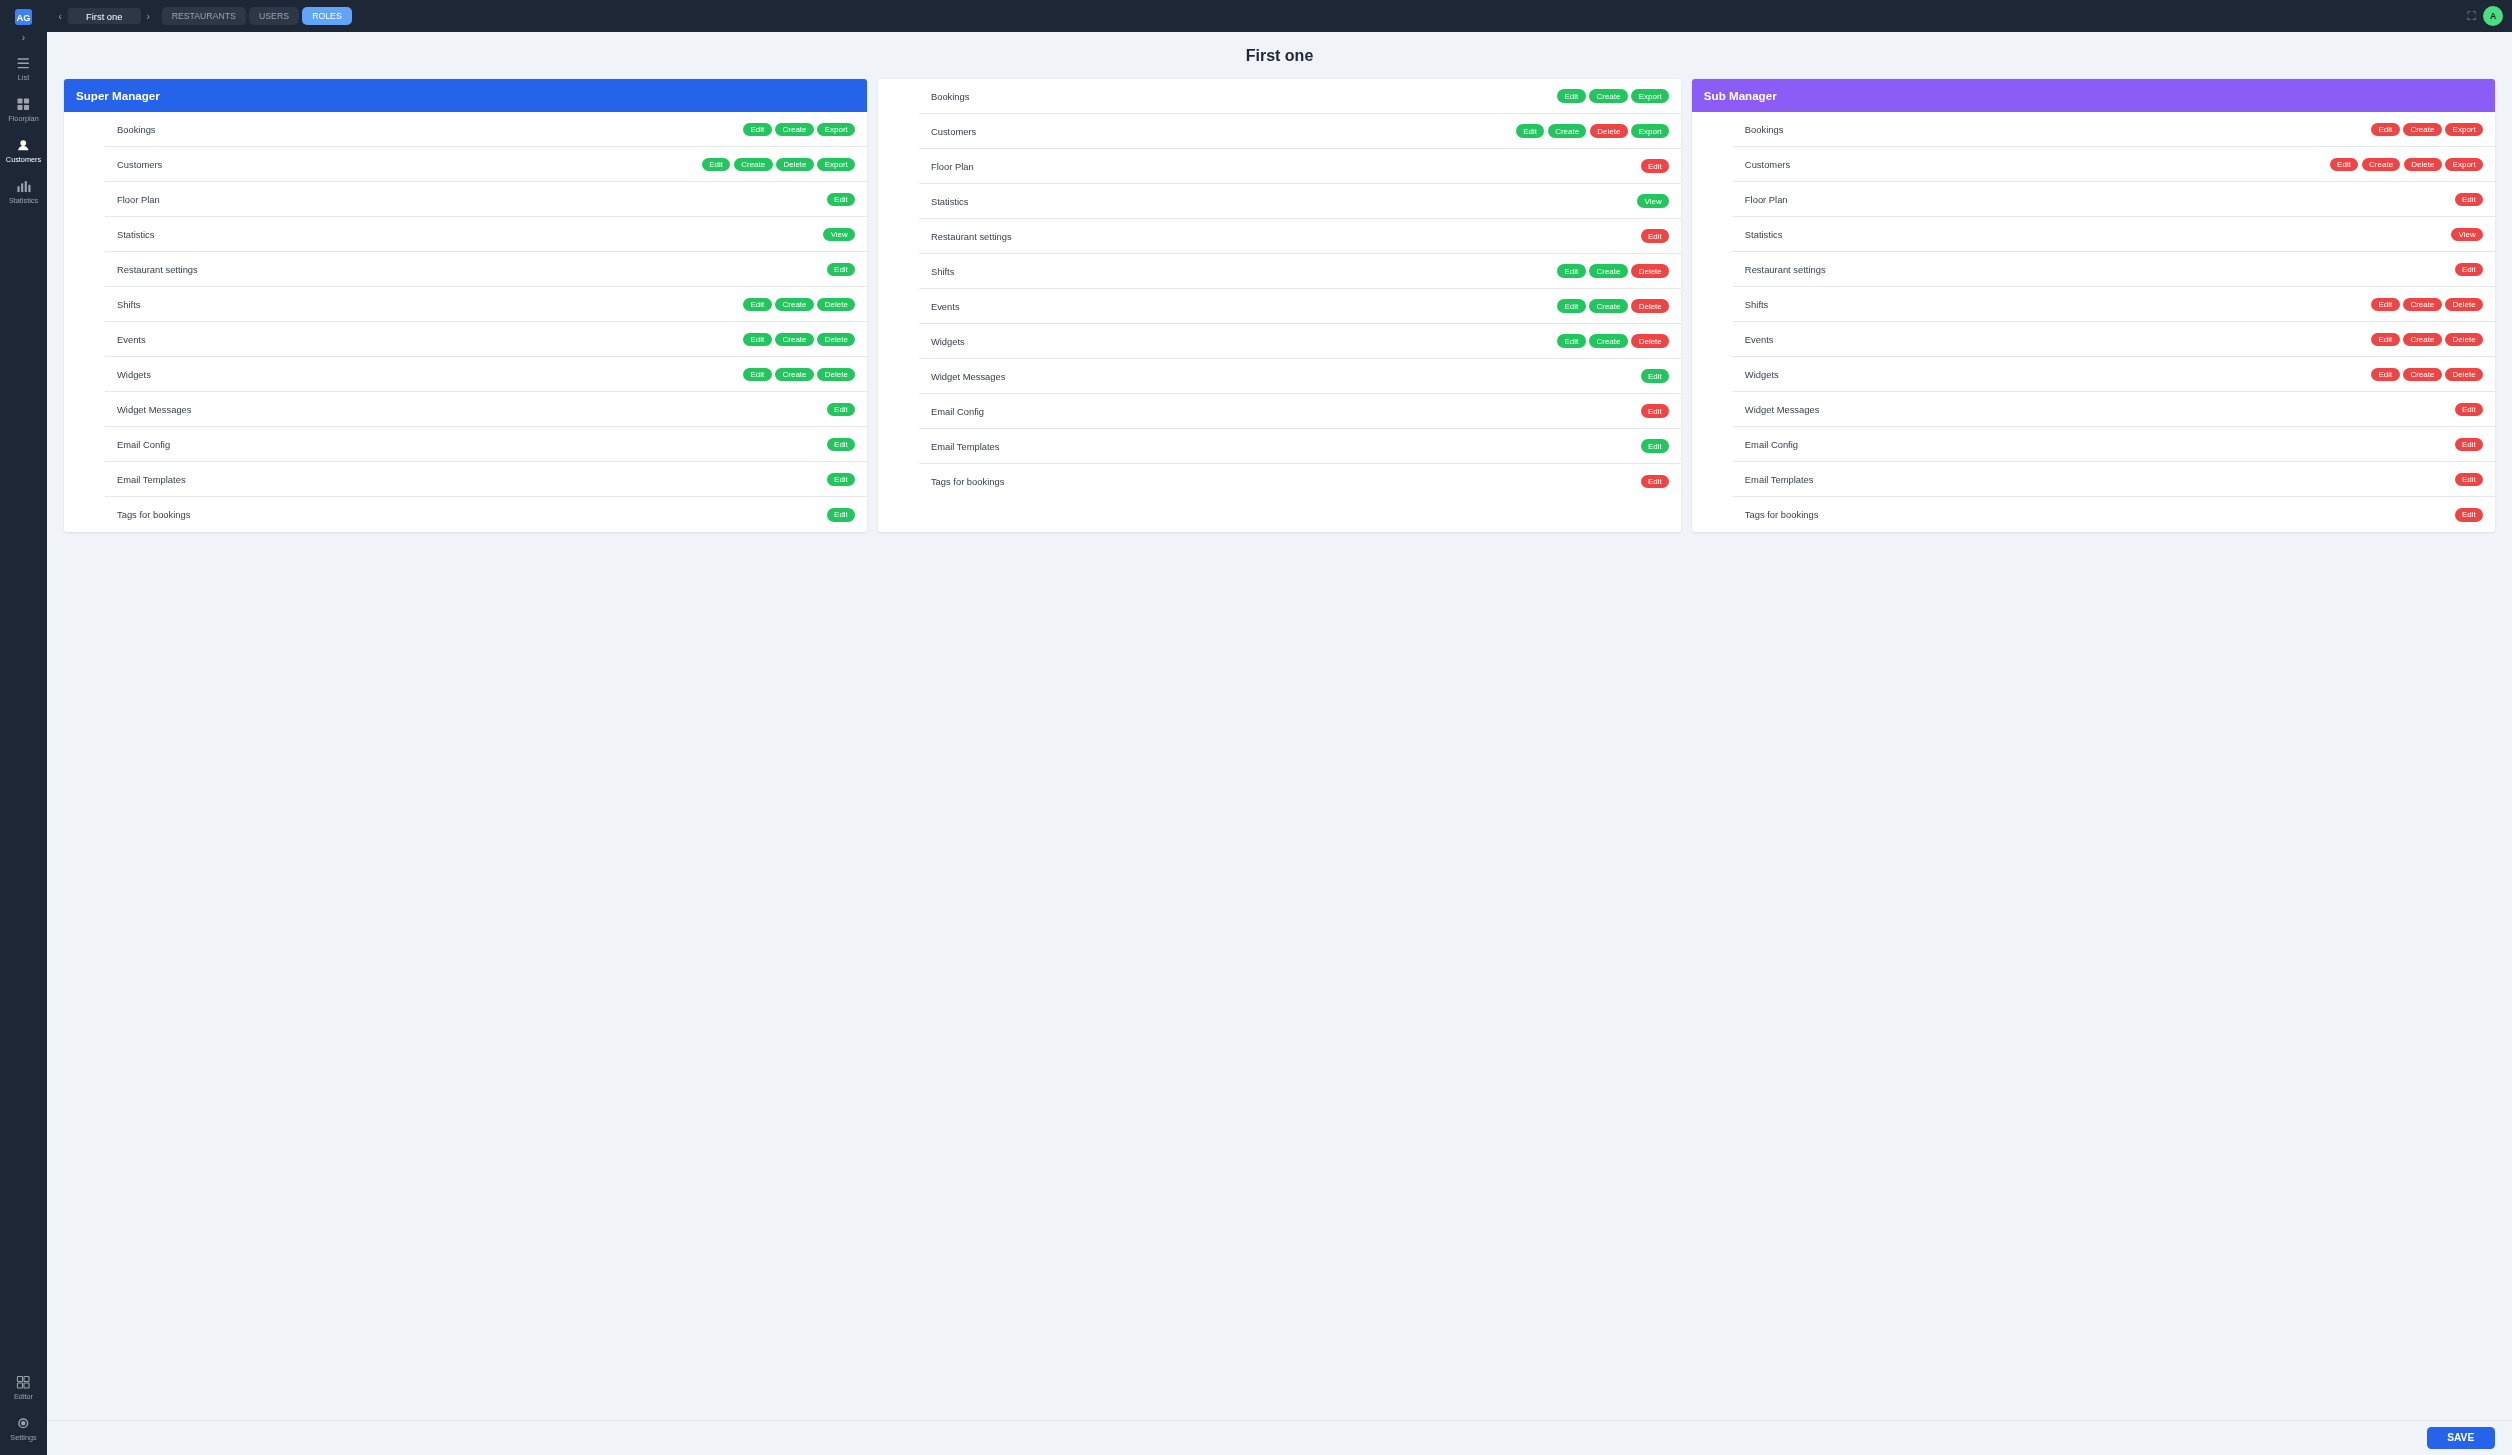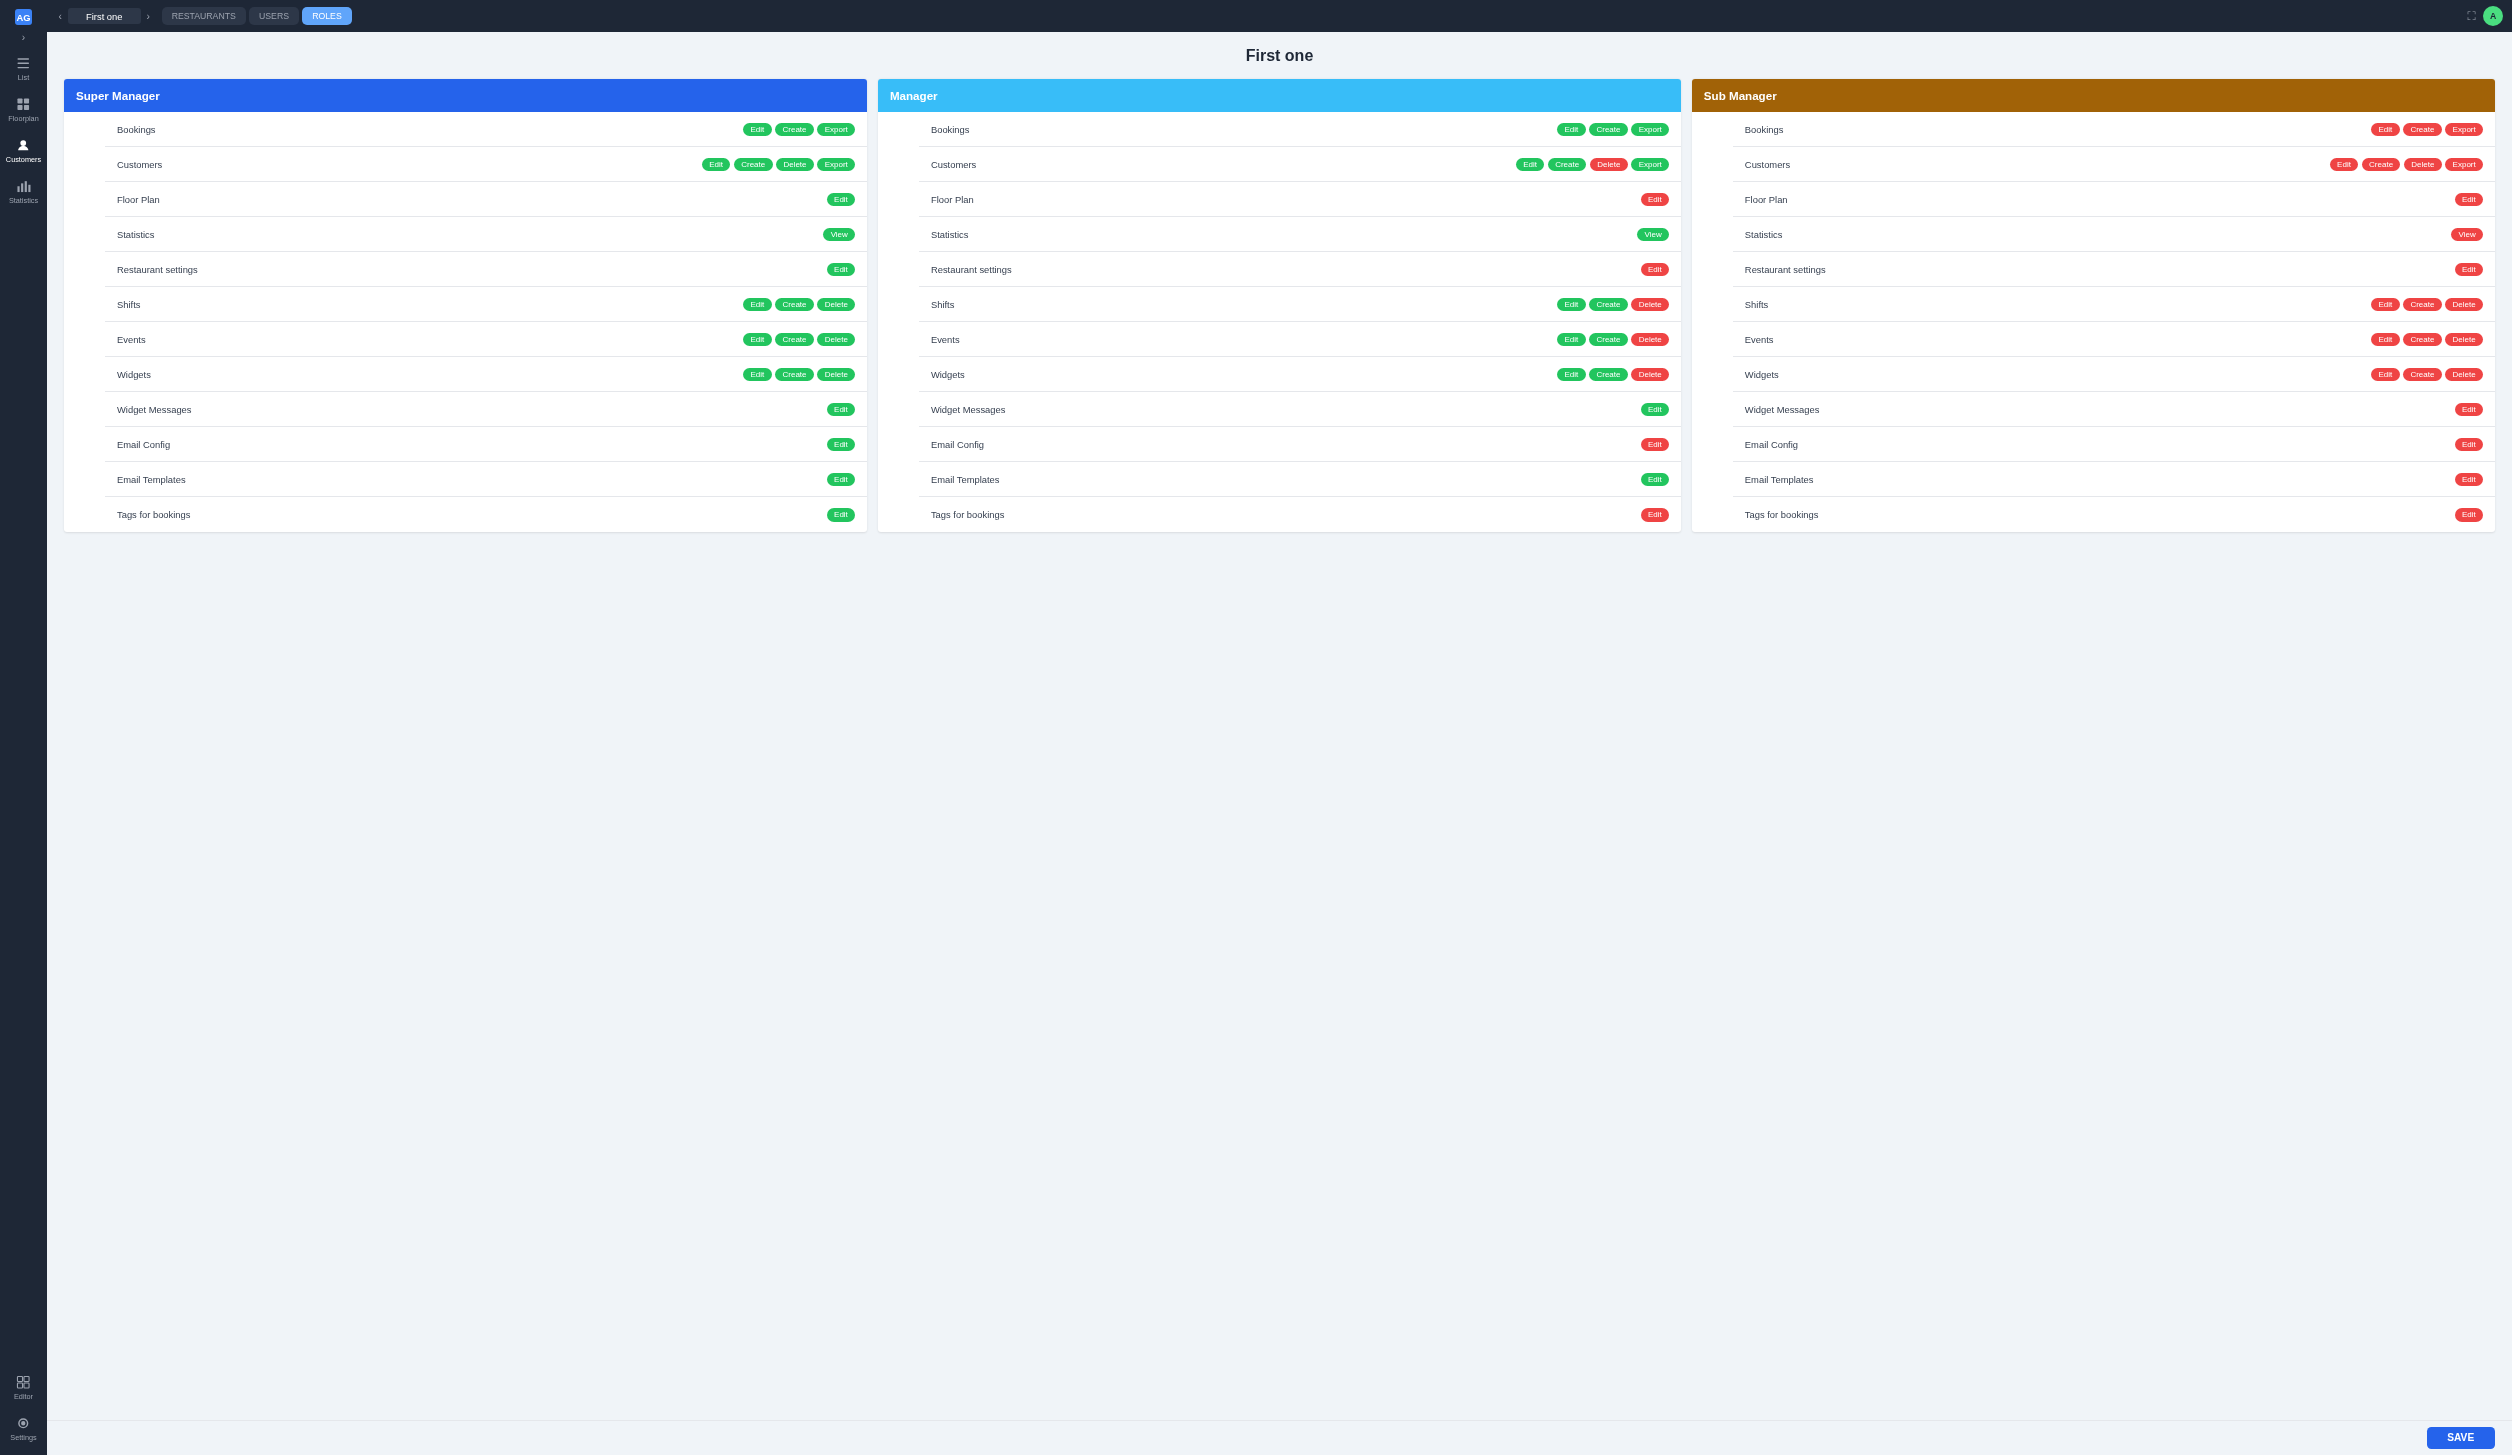--- a/index.html
+++ b/index.html
@@ -176,21 +176,21 @@
     }
 
     .role-header {
       padding: 10.2px 11.6px;
       font-size: 11.6px;
       font-weight: 600;
       color: white;
     }
     .role-header.super-manager { background: #2563eb; }
     .role-header.manager { background: #38bdf8; }
-    .role-header.sub-manager { background: #a16207; }
+    .role-header.sub-manager { background: #8b5cf6; }
 
     .permission-row {
       display: flex;
       align-items: center;
       justify-content: space-between;
       padding: 7.3px 11.6px;
       border-bottom: 0.7px solid #e5e7eb;
       min-height: 35px;
       margin-left: 41px;
     }
@@ -418,21 +418,20 @@
             </div>
           </div>
           <div class="permission-row">
             <span class="permission-name">Tags for bookings</span>
             <div class="permission-badges">
               <button class="badge badge-green">Edit</button>
             </div>
           </div>
         </div>
         <div class="role-column">
-          <div class="role-header manager">Manager</div>
           <div class="permission-row">
             <span class="permission-name">Bookings</span>
             <div class="permission-badges">
               <button class="badge badge-green">Edit</button>
               <button class="badge badge-green">Create</button>
               <button class="badge badge-green">Export</button>
             </div>
           </div>
           <div class="permission-row">
             <span class="permission-name">Customers</span>

